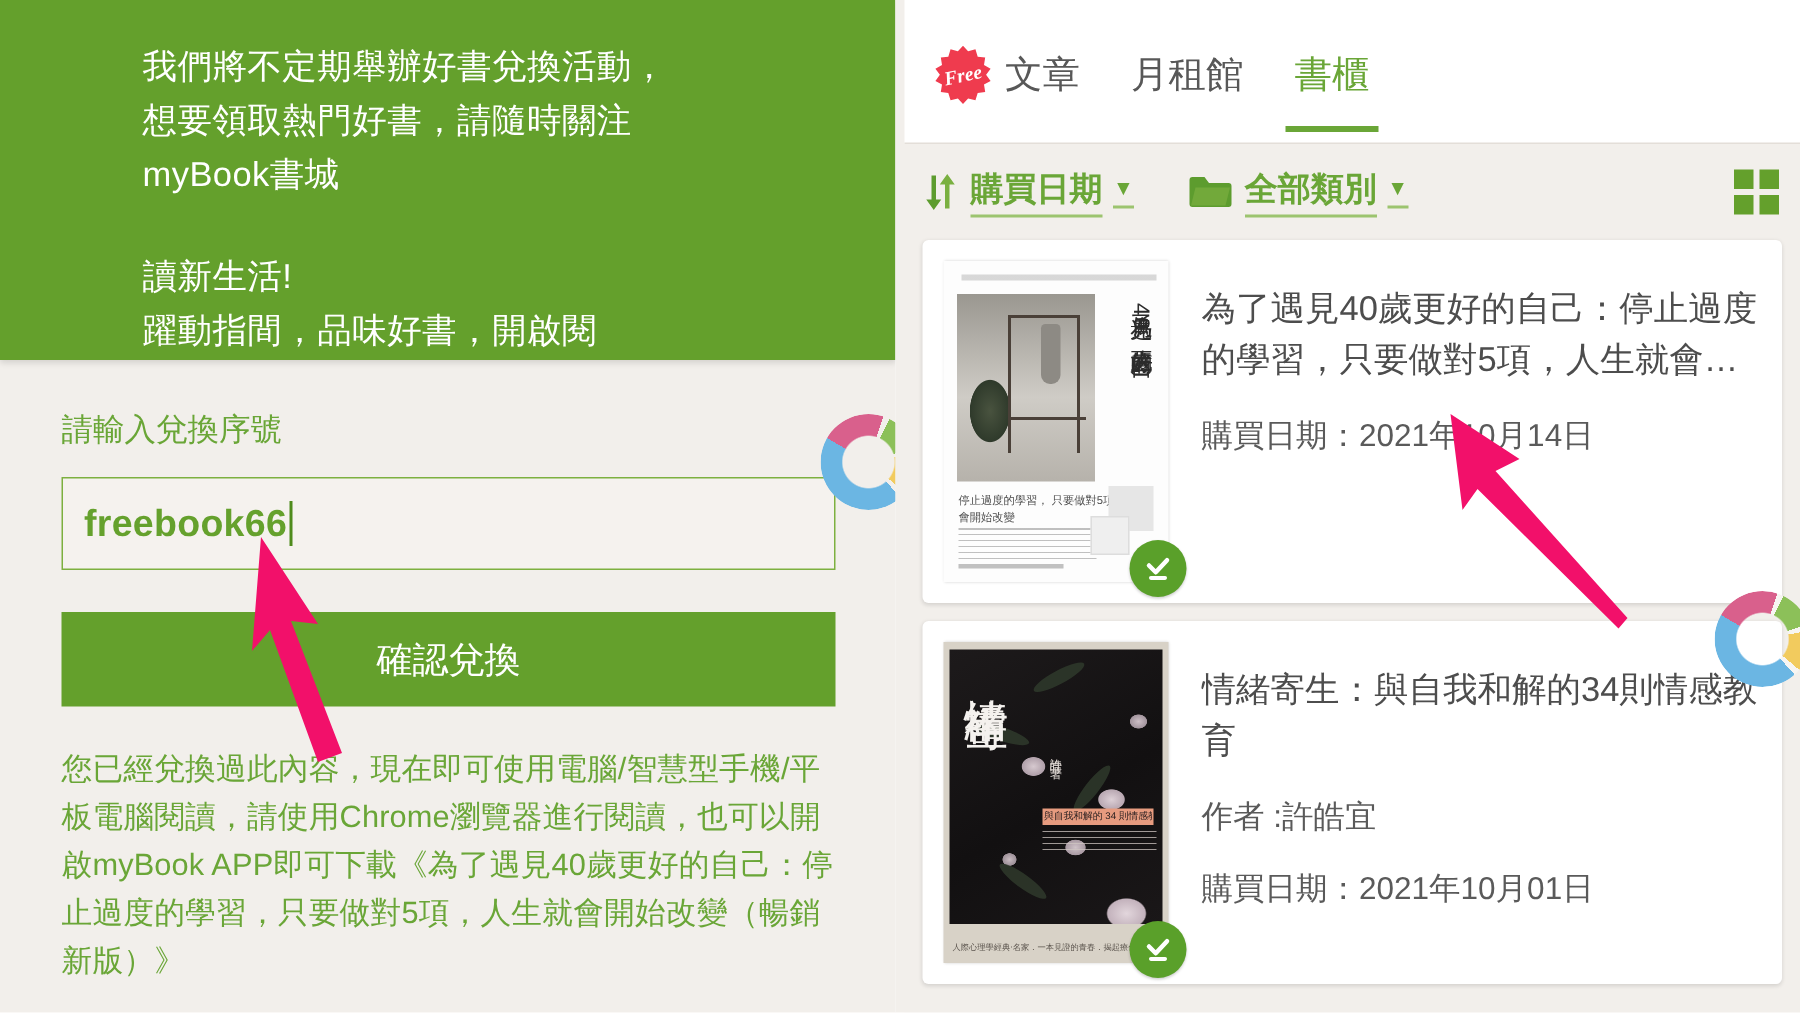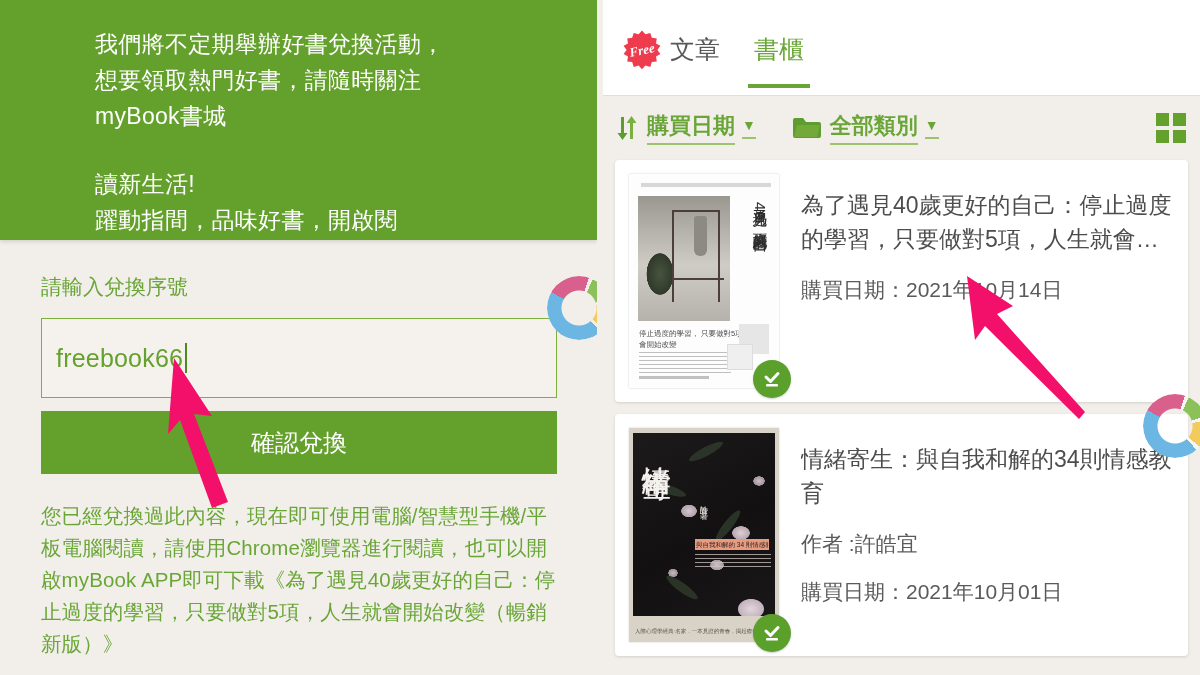--- a/index.html
+++ b/index.html
@@ -28,34 +28,35 @@
   .promo-gap { height: 32px; }
 
   .redeem-form {
     position: absolute; left: 0; top: 240px; width: 597px;
     padding: 34px 40px 0 41px;
   }
   .redeem-label {
     color: #6aa637; font-size: 21px; line-height: 26px; margin-bottom: 18px;
   }
   .code-input {
-    width: 516px; height: 80px;
+    width: 516px; height: 62px;
     border: 1px solid #7db03f; background: #f5f2ee;
     display: flex; align-items: center; padding: 0 14px;
     position: relative;
+    font-weight: bold;
   }
   .code-value {
     color: #65a12d; font-size: 25px; letter-spacing: .2px;
   }
   .caret {
     display: inline-block; width: 2px; height: 30px;
     background: #4f8b1c; margin-left: 2px;
   }
   .confirm-btn {
-    margin-top: 13px; width: 516px; height: 63px;
+    margin-top: 28px; width: 516px; height: 63px;
     background: #64a02c; border: none; cursor: pointer;
     color: #ffffff; font-size: 24px;
     display: flex; align-items: center; justify-content: center;
     font-family: "Liberation Sans", sans-serif;
   }
   .status-note {
     margin-top: 26px; width: 516px;
     color: #6aa637; font-size: 20.5px; line-height: 32px;
     letter-spacing: .1px;
   }
@@ -303,20 +304,23 @@
 
       <div class="tabbar">
         <div class="tab">
           <span class="free-badge">
             <svg width="42" height="42" viewBox="0 0 42 42">
               <path d="M21 1.5 L24.4 5.2 L29.3 3.9 L30.8 8.8 L35.8 9.4 L35.0 14.4 L39.4 16.8 L36.4 20.9 L39.4 25.0 L35.0 27.4 L35.8 32.4 L30.8 33.0 L29.3 37.9 L24.4 36.6 L21 40.3 L17.6 36.6 L12.7 37.9 L11.2 33.0 L6.2 32.4 L7.0 27.4 L2.6 25.0 L5.6 20.9 L2.6 16.8 L7.0 14.4 L6.2 9.4 L11.2 8.8 L12.7 3.9 L17.6 5.2 Z" fill="#ef3b4e"></path>
               <text x="21" y="25.5" font-family="Liberation Serif, serif" font-size="13" font-style="italic" font-weight="bold" fill="#ffffff" text-anchor="middle" transform="rotate(-12 21 21)">Free</text>
             </svg>
           </span>
           <span>文章</span>
+        </div>
+        <div class="tab">
+          <span>月租館</span>
         </div>
         <div class="tab active">
           <span>書櫃</span>
         </div>
       </div>
 
       <div class="toolbar">
         <div class="tool-group">
           <span>
             <svg class="icon-sort" width="24" height="26" viewBox="0 0 24 26">

